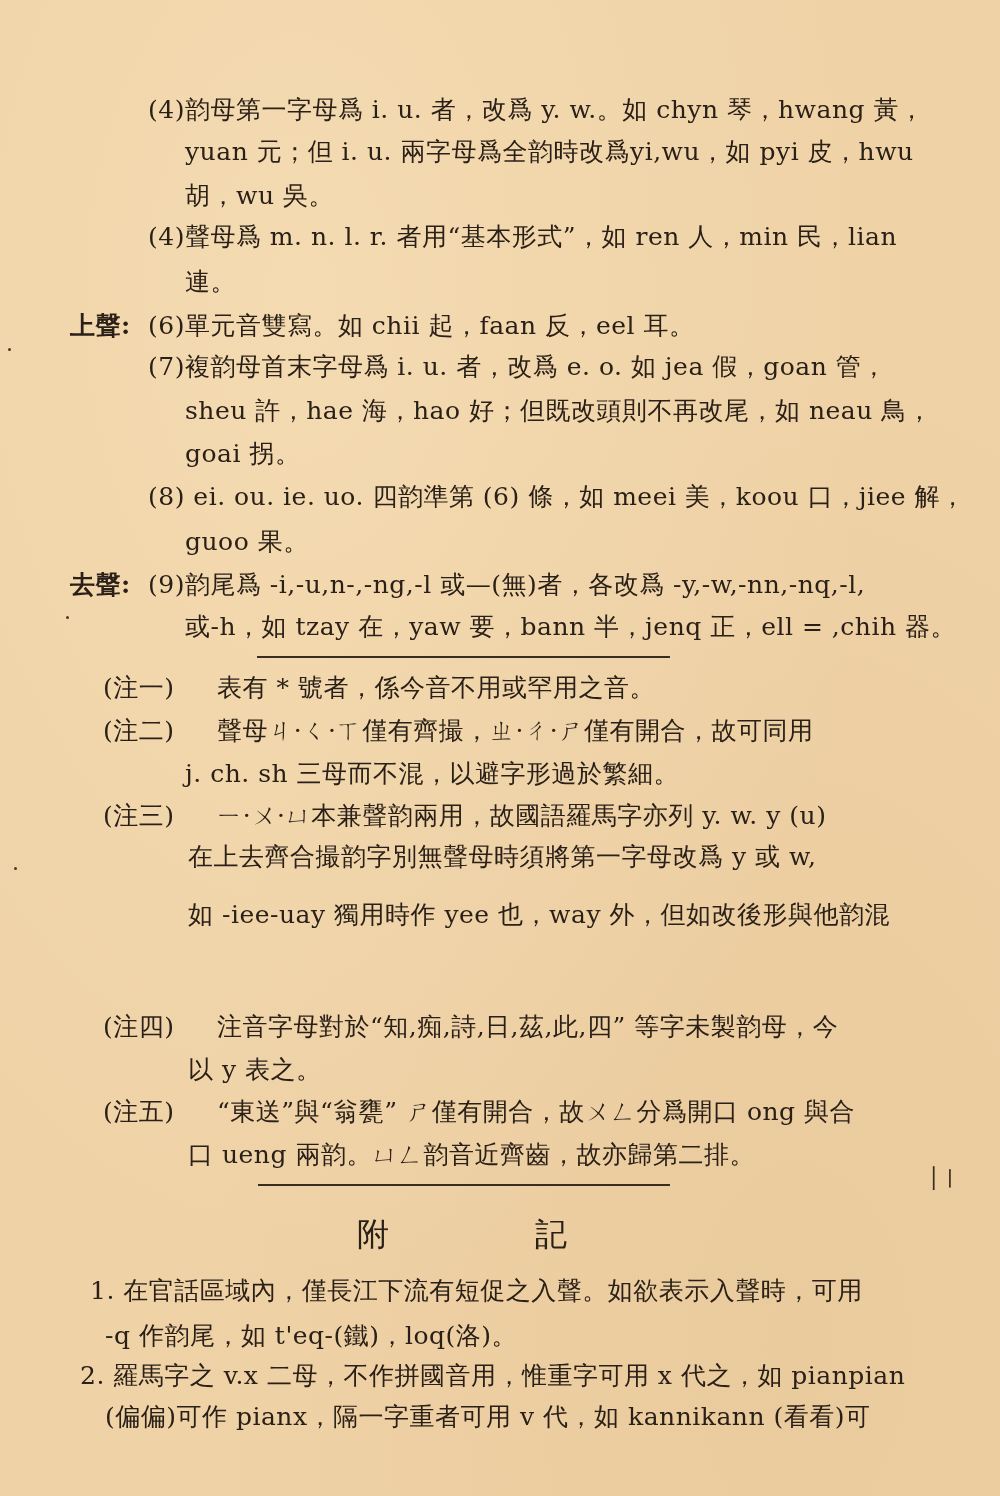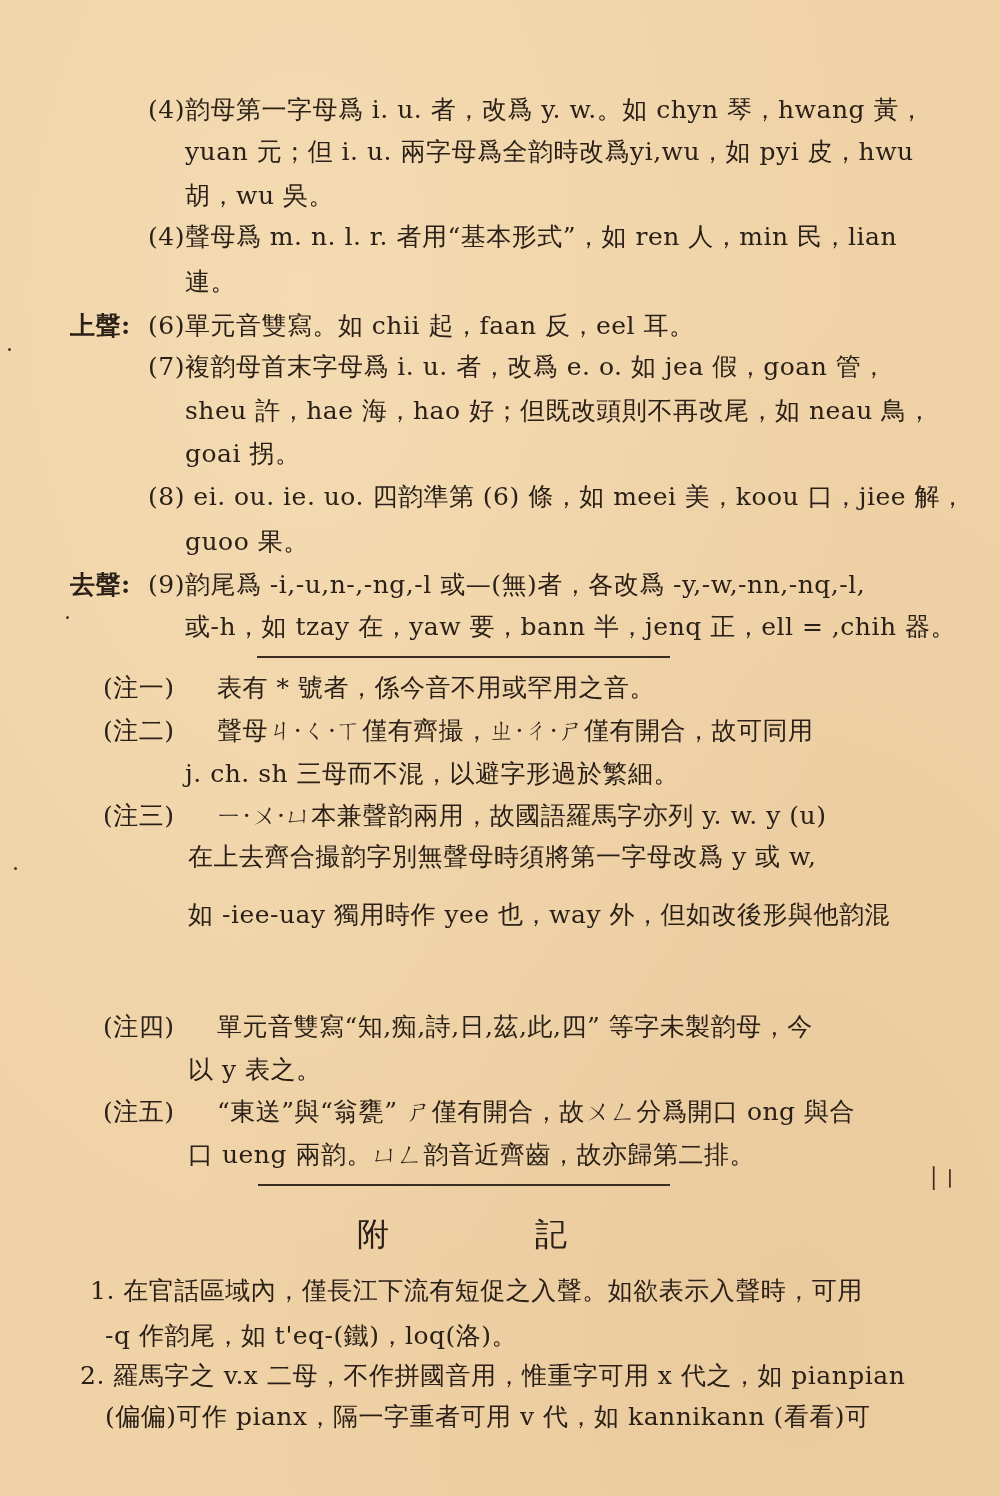--- a/index.html
+++ b/index.html
@@ -75,21 +75,21 @@
   <div class="line" style="left:103px; top:707px;">(注二)</div>
   <div class="line" style="left:217px; top:707px;">聲母ㄐ·ㄑ·ㄒ僅有齊撮，ㄓ·ㄔ·ㄕ僅有開合，故可同用</div>
   <div class="line" style="left:185px; top:750px;">j. ch. sh 三母而不混，以避字形過於繁細。</div>
 
   <div class="line" style="left:103px; top:792px;">(注三)</div>
   <div class="line" style="left:217px; top:792px;text-align:center;">ㄧ·ㄨ·ㄩ本兼聲韵兩用，故國語羅馬字亦列 y. w. y (u)</div>
   <div class="line" style="left:188px; top:833px;">在上去齊合撮韵字別無聲母時須將第一字母改爲 y 或 w,</div>
   <div class="line" style="left:188px; top:875px;margin-top:16px;">如 -iee-uay 獨用時作 yee 也，way 外，但如改後形與他韵混</div>
 
   <div class="line" style="left:103px; top:1003px;">(注四)</div>
-  <div class="line" style="left:217px; top:1003px;">單元音雙寫“知,痴,詩,日,茲,此,四” 等字未製韵母，今</div>
+  <div class="line" style="left:217px; top:1003px;">注音字母對於“知,痴,詩,日,茲,此,四” 等字未製韵母，今</div>
   <div class="line" style="left:188px; top:1046px;">以 y 表之。</div>
 
   <div class="line" style="left:103px; top:1088px;">(注五)</div>
   <div class="line" style="left:217px; top:1088px;">“東送”與“翁甕” ㄕ僅有開合，故ㄨㄥ分爲開口 ong 與合</div>
   <div class="line" style="left:188px; top:1131px;">口 ueng 兩韵。ㄩㄥ韵音近齊齒，故亦歸第二排。</div>
 
   <div class="pagenum">二</div>
 
   <div class="rule" style="left:258px; top:1175px; width:412px;"></div>
 

